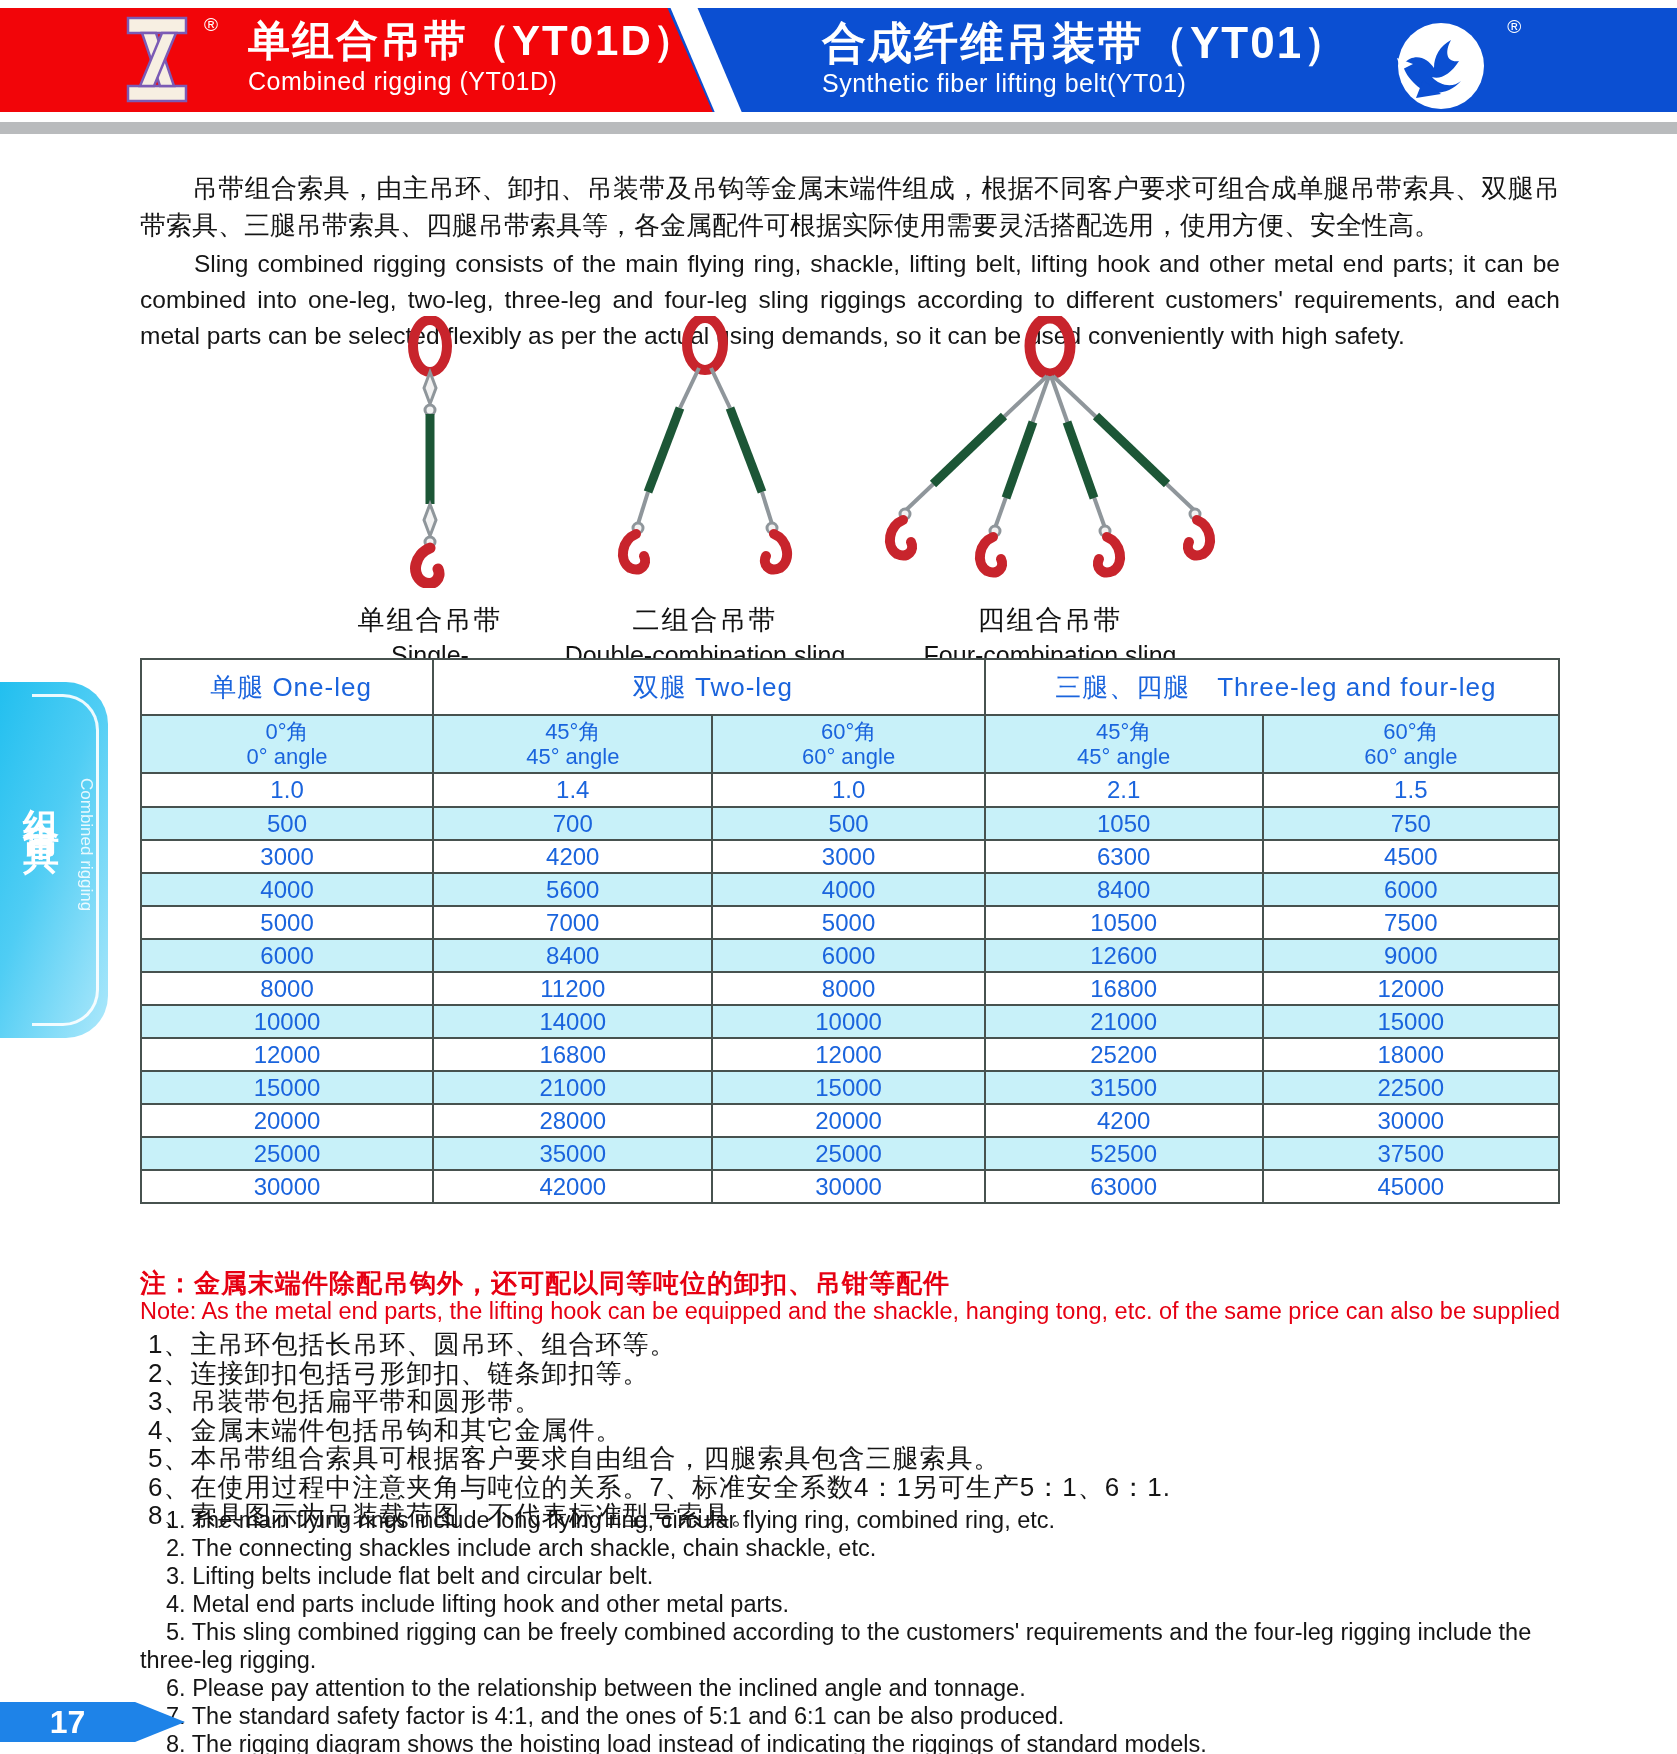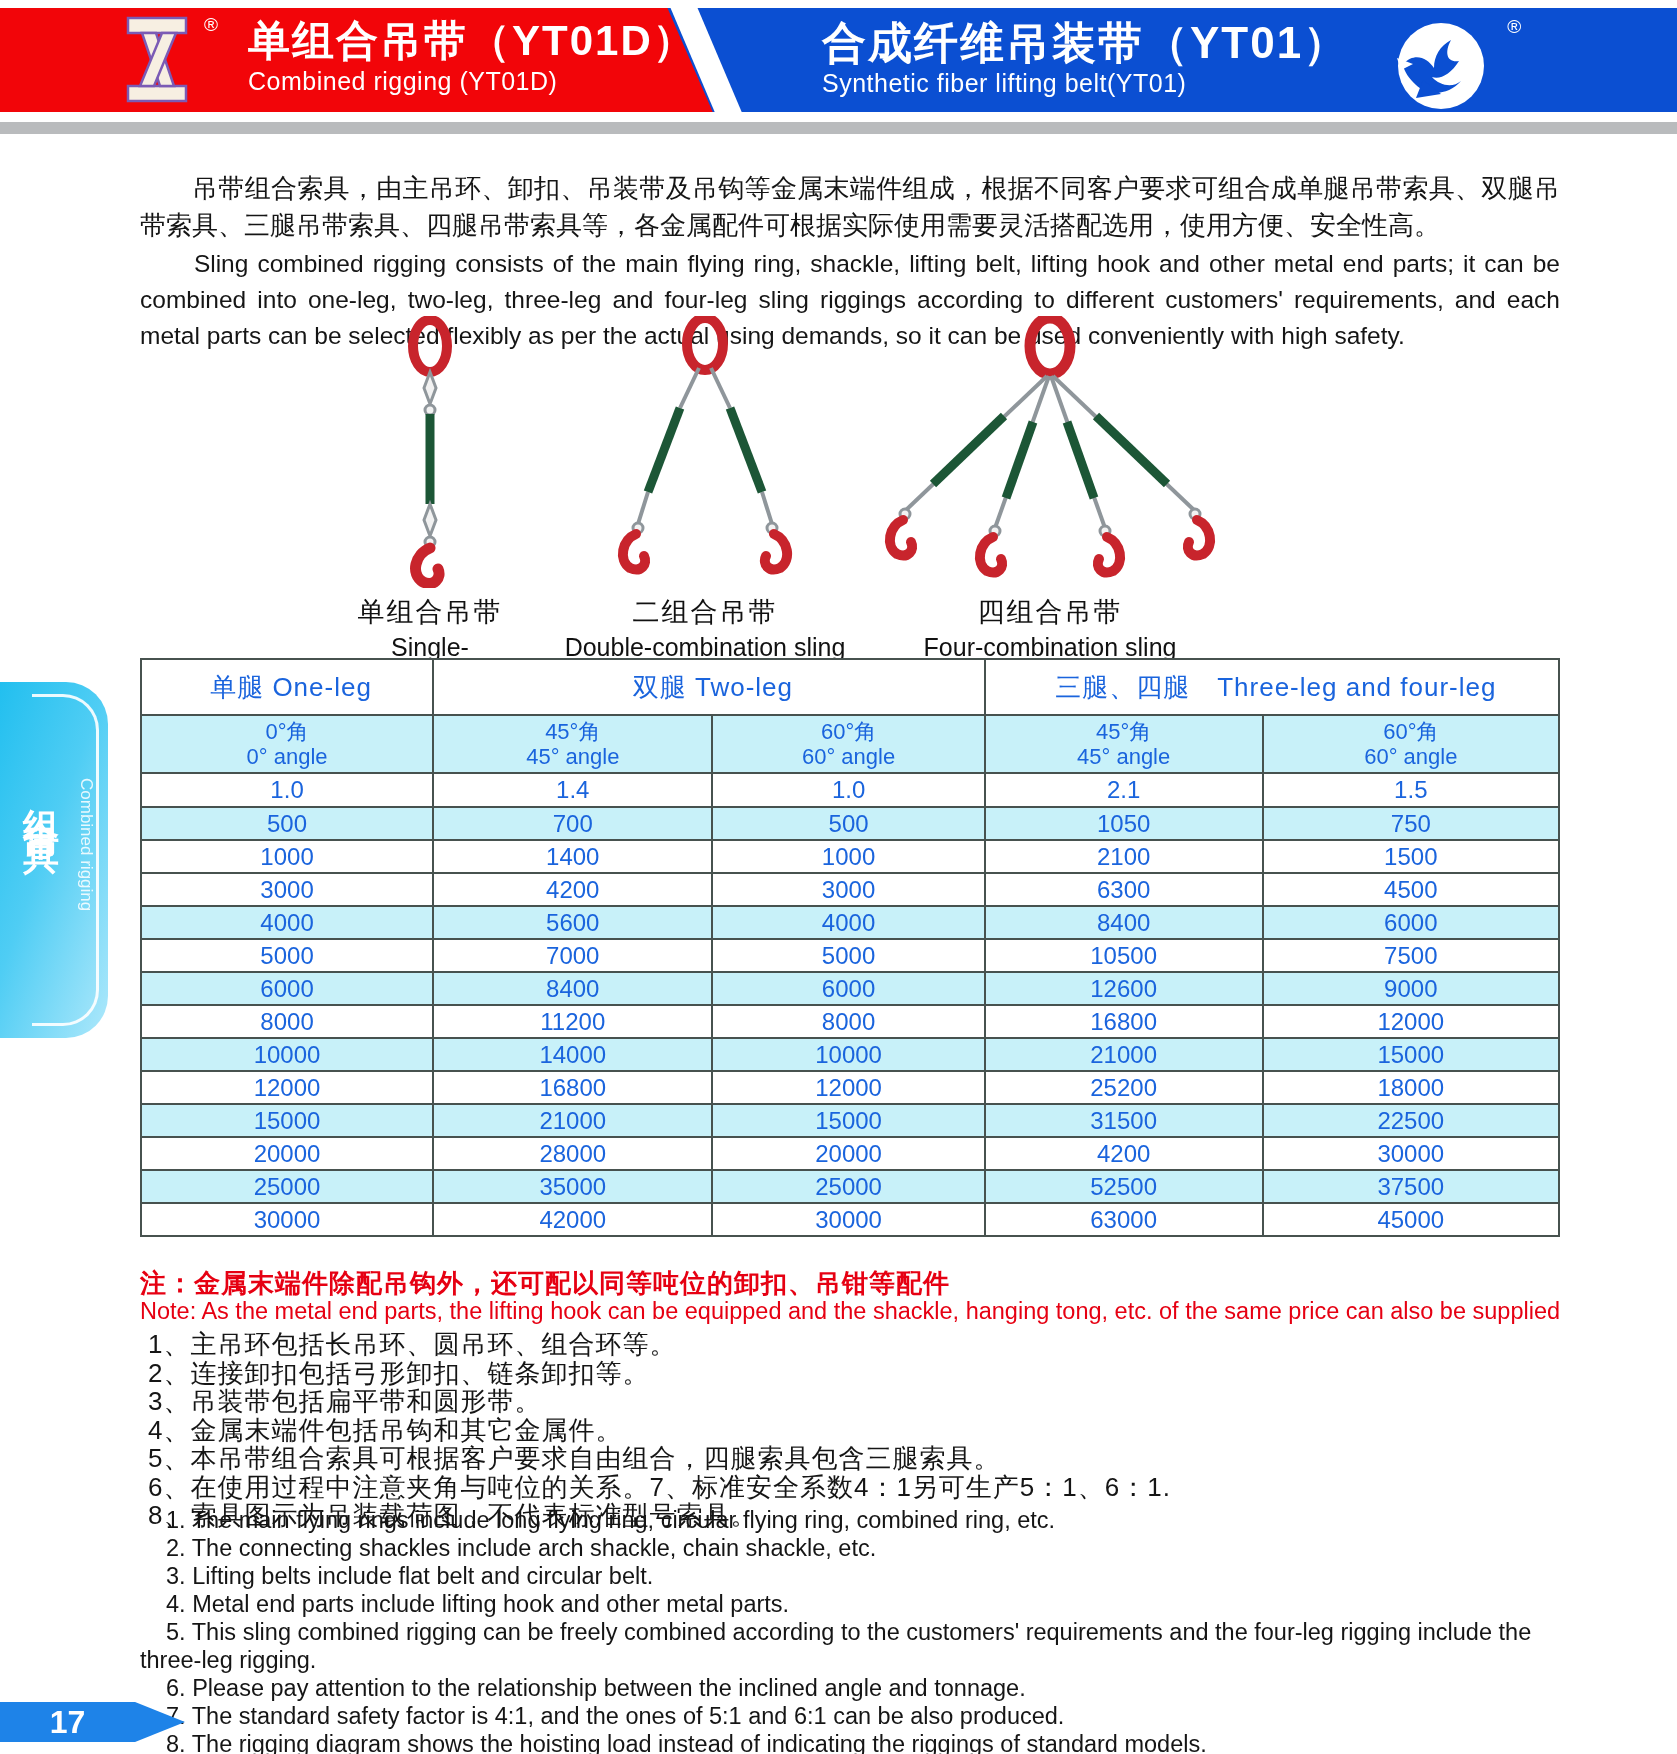--- a/index.html
+++ b/index.html
@@ -29,21 +29,21 @@
   
   .intro{position:absolute;left:140px;top:170px;width:1420px;}
   .intro-zh{font-size:26px;line-height:37px;text-indent:2em;text-align:justify;margin:0;color:#151515;}
   .intro-en{font-size:24.5px;line-height:36px;text-indent:2.2em;text-align:justify;margin:2px 0 0 0;color:#151515;}
 
   
   .fig{position:absolute;top:316px;text-align:center;}
   .fig1{left:345px;width:170px;}
   .fig2{left:550px;width:310px;}
   .fig3{left:825px;width:450px;}
-  .fig-caption-zh{font-size:27px;color:#111;margin-top:2px;letter-spacing:2px;}
+  .fig-caption-zh{font-size:27px;color:#111;margin-top:10px;letter-spacing:2px;}
   .fig-caption-en{font-size:25px;color:#111;margin-top:3px;}
 
   
   .spec-table{position:absolute;left:140px;top:658px;width:1420px;border-collapse:collapse;
               table-layout:fixed;border:2px solid #47524f;}
   .spec-table th,.spec-table td{border:2px solid #47524f;text-align:center;padding:0;}
   .group-row th{height:54px;background:#ffffff;color:#1a64dd;font-size:26px;font-weight:normal;letter-spacing:1px;padding-left:8px;}
   .angle-row td{height:56px;background:#c8f1f9;color:#1a64dd;font-size:22px;line-height:25px;}
   .factor-row td{height:32px;background:#ffffff;color:#1a64dd;font-size:24px;}
   .spec-table tbody td{height:31px;color:#1a64dd;font-size:24px;}
@@ -241,27 +241,20 @@
         <td>1.5</td>
       </tr>
     </thead>
     <tbody>
         <tr class="row-cyan">
           <td>500</td>
           <td>700</td>
           <td>500</td>
           <td>1050</td>
           <td>750</td>
-        </tr>
-        <tr class="row-white">
-          <td>1000</td>
-          <td>1400</td>
-          <td>1000</td>
-          <td>2100</td>
-          <td>1500</td>
         </tr>
         <tr class="row-white">
           <td>3000</td>
           <td>4200</td>
           <td>3000</td>
           <td>6300</td>
           <td>4500</td>
         </tr>
         <tr class="row-cyan">
           <td>4000</td>

